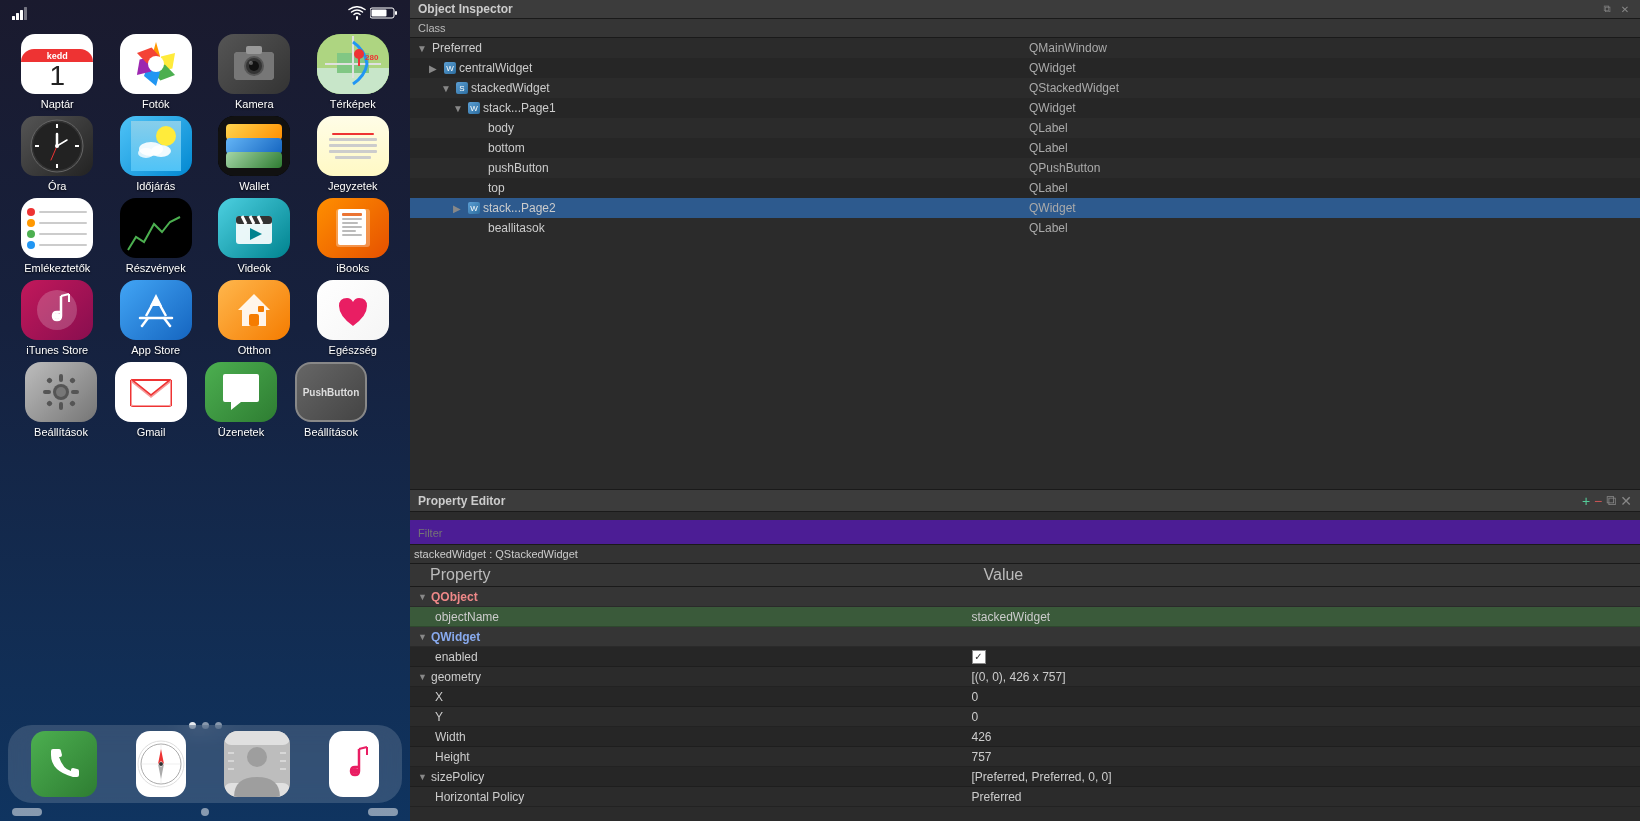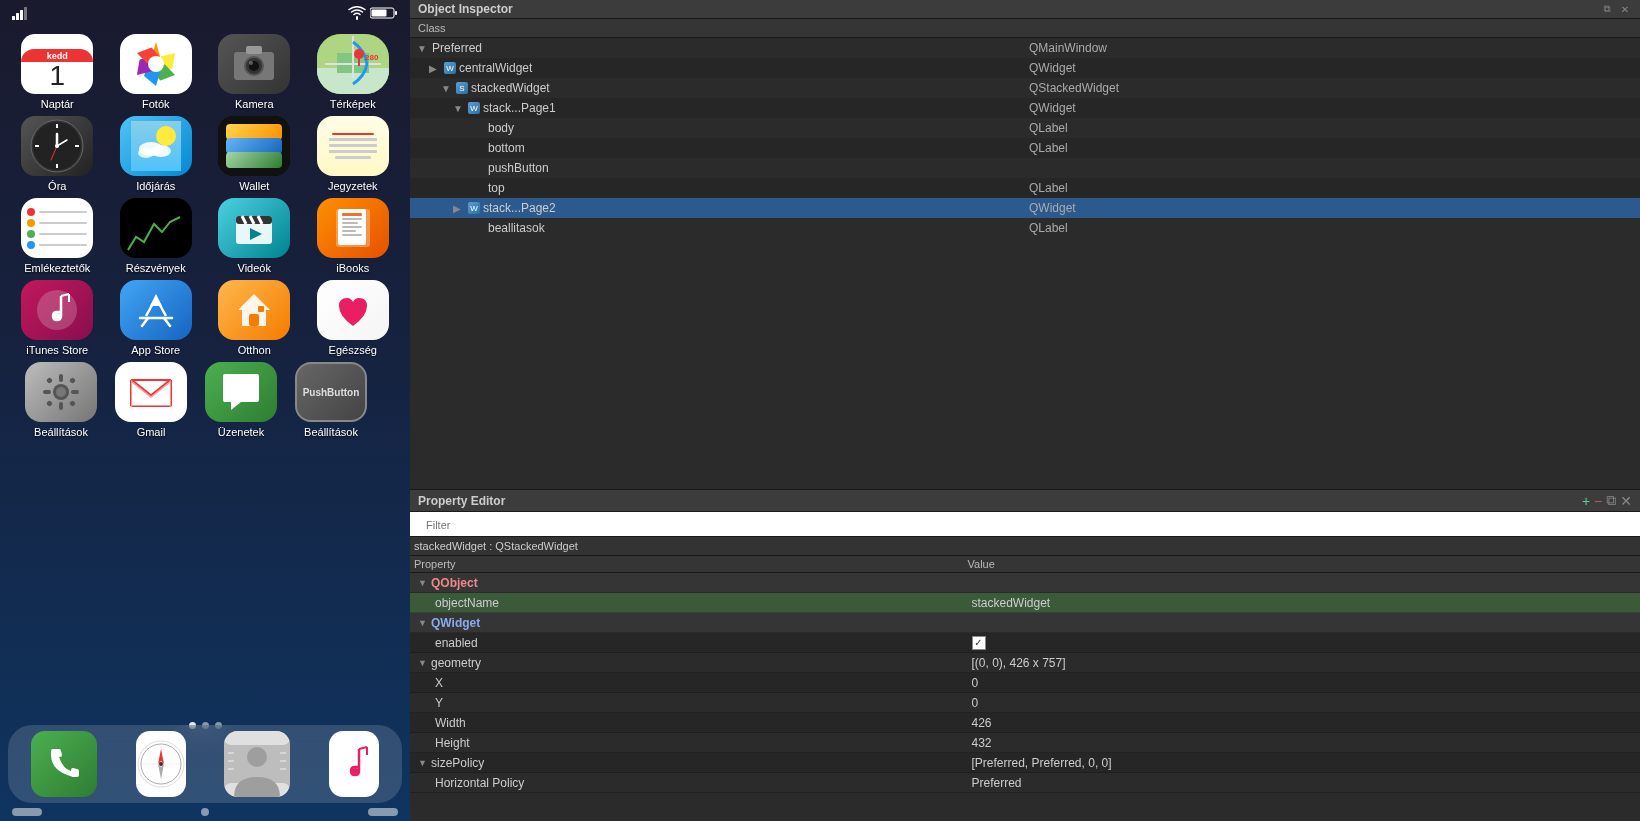--- a/index.html
+++ b/index.html
@@ -304,23 +304,24 @@
     }
     .pe-ctrl-btn {
       color: #888;
       font-size: 14px;
       cursor: pointer;
     }
     .pe-ctrl-btn.green { color: #5c9; }
     .pe-ctrl-btn.red { color: #c55; }
 
     #pe-filter {
-      background: #ffffff;
+      background: #4c1d95;
       border-bottom: 1px solid #1a1a1a;
-      padding: 3px 16px;
+      padding: 3px 8px;
+      margin-top: 8px;
     }
     #pe-filter input {
       background: transparent;
       border: none;
       outline: none;
       color: #888;
       font-size: 11px;
       width: 100%;
     }
 
@@ -332,22 +333,22 @@
       border-bottom: 1px solid #1a1a1a;
     }
 
     #pe-col-header {
       display: flex;
       background: #353535;
       border-bottom: 1px solid #1a1a1a;
     }
     .pe-col {
       color: #bbb;
-      font-size: 11px;
-      padding: 2px 4px;
+      font-size: 16px;
+      padding: 2px 20px;
     }
     .pe-col-prop { width: 45%; }
     .pe-col-val { width: 55%; }
 
     .pe-row {
       display: flex;
       align-items: center;
       height: 20px;
       color: #ccc;
       font-size: 12px;
@@ -976,20 +977,21 @@
         <span>bottom</span>
       </div>
       <div class="oi-cls-cell">QLabel</div>
     </div>
     <div class="oi-tree-row">
       <div class="oi-obj-cell">
         <span class="tree-indent" style="width:56px;"></span>
         <span class="tree-arrow"></span>
         <span>pushButton</span>
       </div>
+      <div class="oi-cls-cell">QPushButton</div>
     </div>
     <div class="oi-tree-row alt">
       <div class="oi-obj-cell">
         <span class="tree-indent" style="width:56px;"></span>
         <span class="tree-arrow"></span>
         <span>top</span>
       </div>
       <div class="oi-cls-cell">QLabel</div>
     </div>
     <div class="oi-tree-row selected">
@@ -1089,21 +1091,21 @@
         <span class="tree-indent" style="width:14px;"></span>
         <span>Width</span>
       </div>
       <div class="pe-val-cell">426</div>
     </div>
     <div class="pe-row">
       <div class="pe-prop-cell">
         <span class="tree-indent" style="width:14px;"></span>
         <span>Height</span>
       </div>
-      <div class="pe-val-cell">432</div>
+      <div class="pe-val-cell">757</div>
     </div>
     <div class="pe-row alt">
       <div class="pe-prop-cell">
         <span class="pe-arrow">▼</span>
         <span>sizePolicy</span>
       </div>
       <div class="pe-val-cell">[Preferred, Preferred, 0, 0]</div>
     </div>
     <div class="pe-row">
       <div class="pe-prop-cell">

